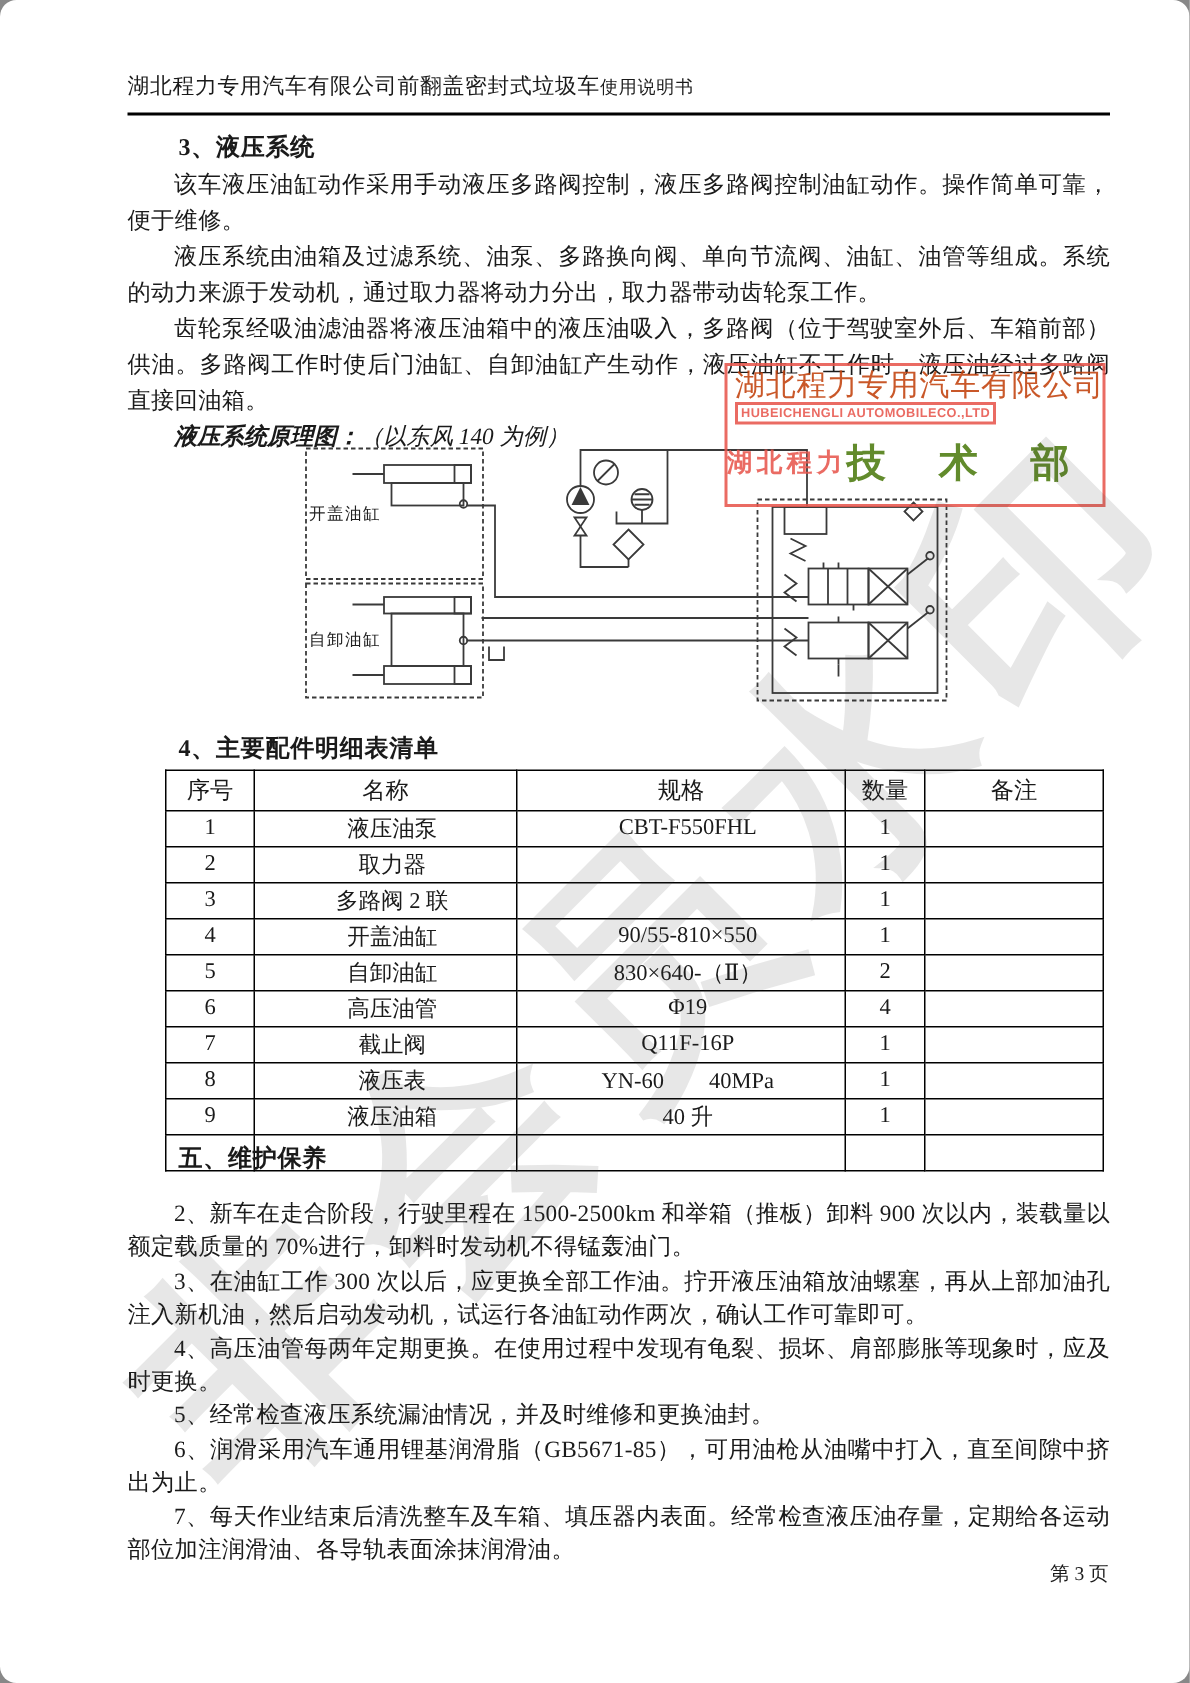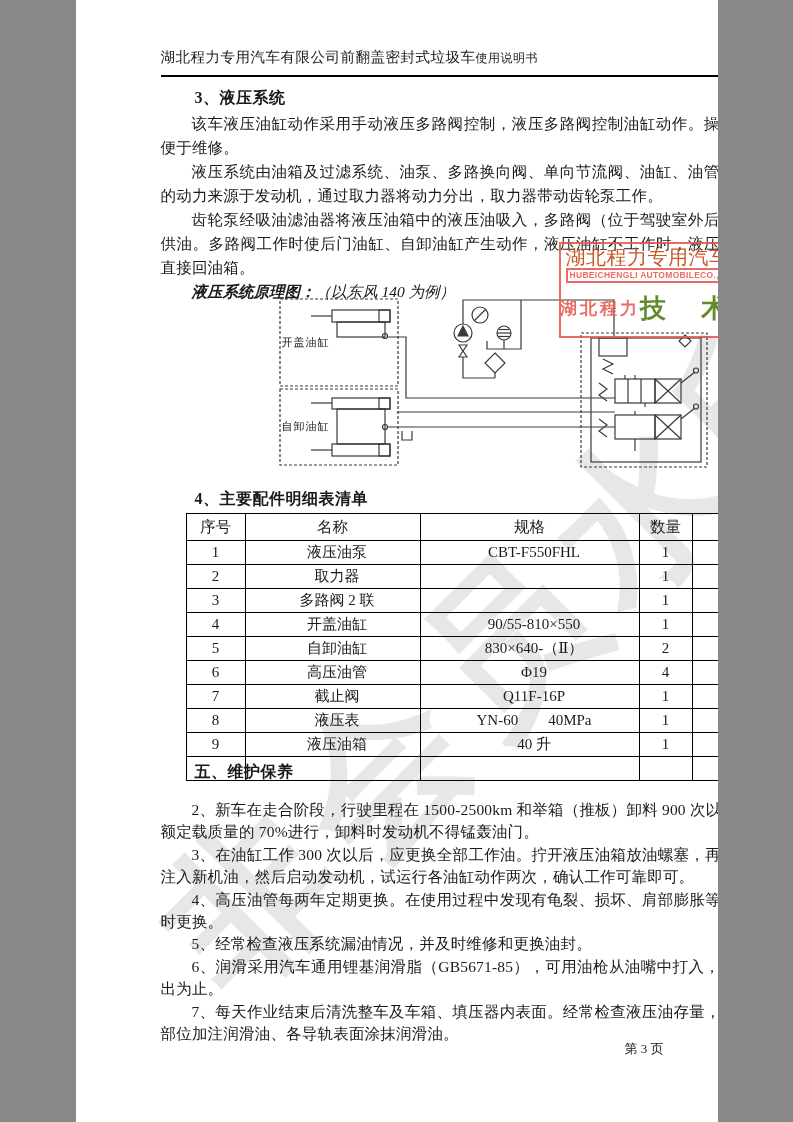--- a/index.html
+++ b/index.html
@@ -1,20 +1,21 @@
 <!DOCTYPE html>
 <html><head>
 <meta charset="utf-8">
 <style>
   html,body{margin:0;padding:0;background:#888;}
   .page{
-    position:relative; width:642px; height:1122px; margin:0 auto;
+    position:relative; width:793px; height:1122px; margin:0 auto;
     background:#ffffff; overflow:hidden;
     font-family:"Liberation Serif","DejaVu Serif",serif;
     color:#1a1a1a;
+    border-radius:11px;
   }
   
   .header{
     position:absolute; left:85px; top:48px; width:655px;
     border-bottom:2px solid #000; padding-bottom:8px;
   }
   .header .t-main{font-size:14.5px; letter-spacing:.5px;}
   .header .t-suffix{font-size:12px; letter-spacing:.5px;}
   
   .sec3{position:absolute; left:85px; top:88px; width:655px;}

